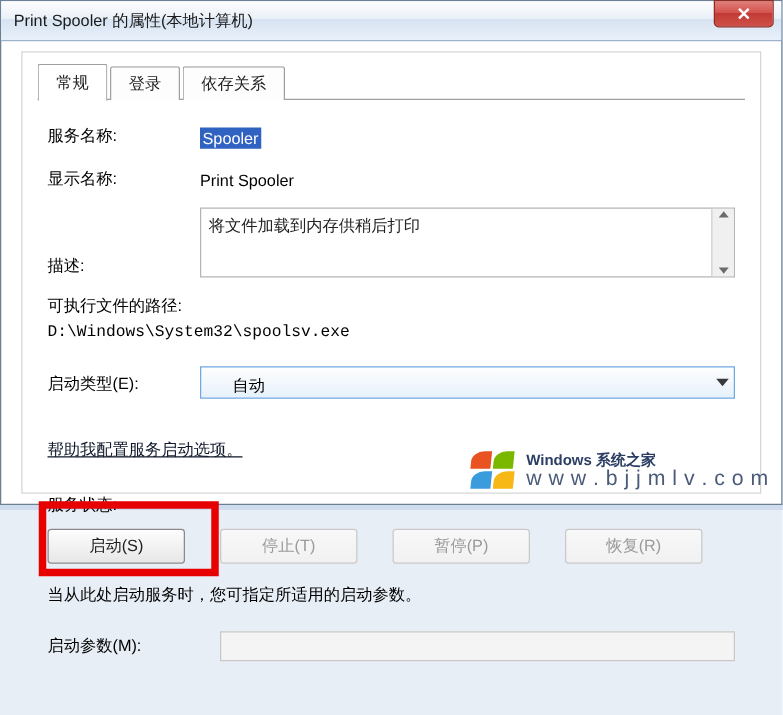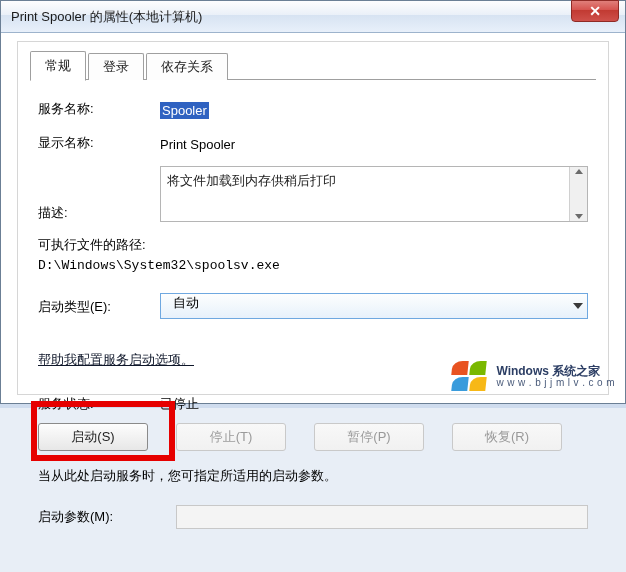--- a/index.html
+++ b/index.html
@@ -156,22 +156,22 @@
     font-family: Consolas, "Courier New", monospace;
     font-size: 13px;
   }
   .combo {
     flex: 1;
     height: 26px;
     border: 1px solid #6fa8e0;
     background: linear-gradient(to bottom, #fdfefe, #e7f1fb);
     position: relative;
     display: flex;
-    align-items: flex-start;
-    padding: 0 26px 0 12px;
+    align-items: flex-end;
+    padding: 0 26px 0 25px;
     color: #000;
   }
   .combo .drop {
     position: absolute;
     right: 4px; top: 50%;
     transform: translateY(-50%);
     width: 0; height: 0;
     border-left: 5px solid transparent;
     border-right: 5px solid transparent;
     border-top: 6px solid #3a3a3a;
@@ -254,21 +254,21 @@
     border-top-left-radius: 10px 8px;
     transform: skewX(-6deg);
   }
   .wm-text {
     display: flex;
     flex-direction: column;
     line-height: 1.05;
     color: #2c3e64;
   }
   .wm-text .big { font-size: 12px; font-weight: 700; }
-  .wm-text .small { font-size: 10px; color: #4a5b7a; letter-spacing: 0.4px; }
+  .wm-text .small { font-size: 17px; color: #4a5b7a; letter-spacing: 0.4px; }
 </style>
 </head>
 <body>
 
 <div class="window">
 
   <div class="titlebar">
     <span class="title">Print Spooler 的属性(本地计算机)</span>
     <div class="close-btn">
       <span>✕</span>
@@ -319,21 +319,20 @@
         <div class="combo">
           <span>自动</span>
           <div class="drop"></div>
         </div>
       </div>
 
       <a class="link" href="#">帮助我配置服务启动选项。</a>
 
       <div class="row" style="margin-bottom:10px;">
         <div class="lbl">服务状态:</div>
-        <div class="val">已停止</div>
       </div>
 
       <div class="btn-row">
         <div class="btn">启动(S)</div>
         <div class="btn disabled">停止(T)</div>
         <div class="btn disabled">暂停(P)</div>
         <div class="btn disabled">恢复(R)</div>
       </div>
 
       <div class="hint">当从此处启动服务时，您可指定所适用的启动参数。</div>

